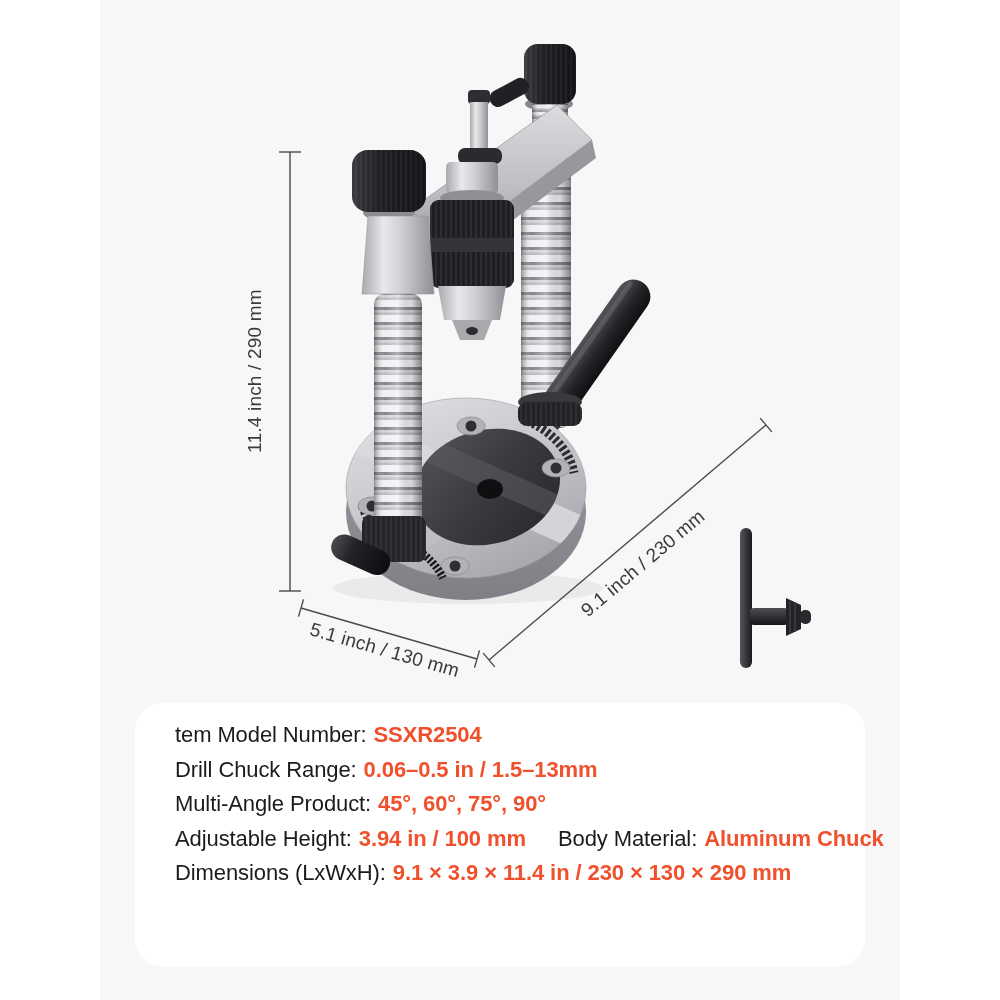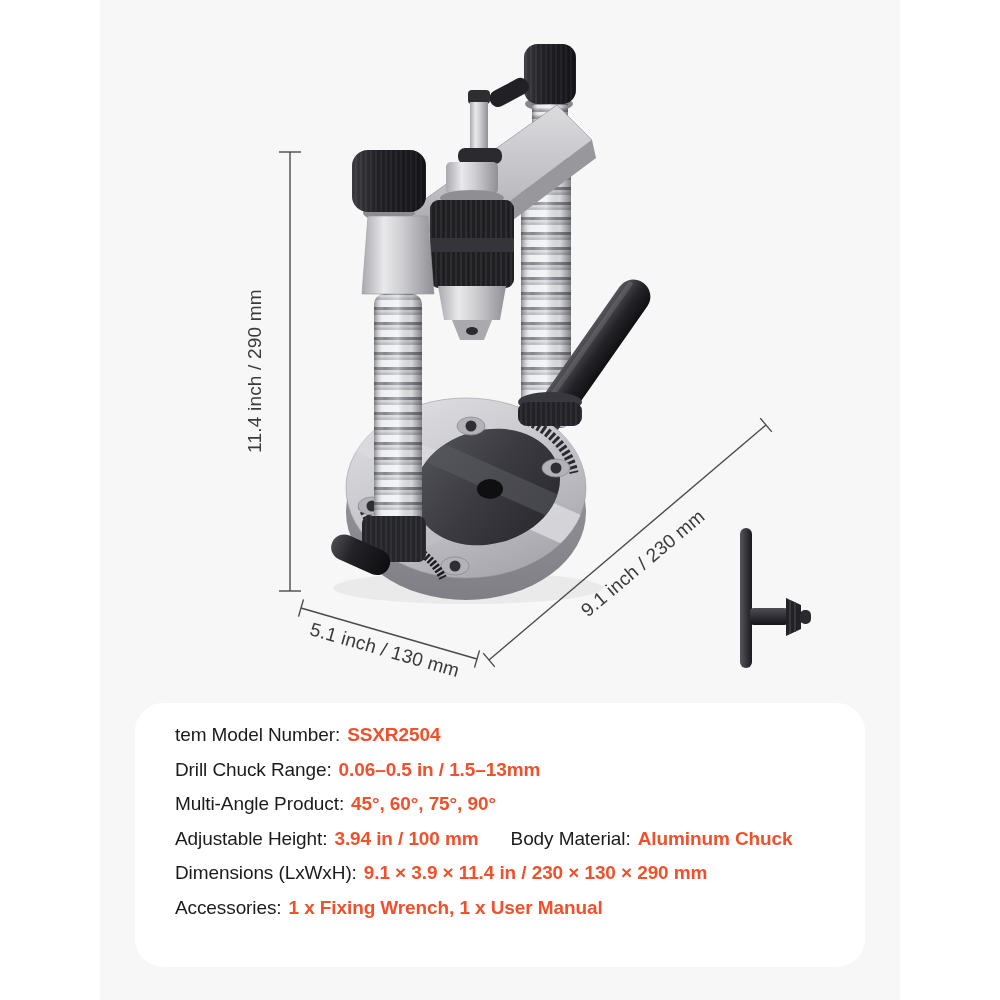--- a/index.html
+++ b/index.html
@@ -15,21 +15,21 @@
   .scene{
     position:absolute;left:0;top:0;width:1000px;height:1000px;
   }
   .spec-panel{
     position:absolute;left:135px;top:703px;width:730px;height:264px;
     background:#ffffff;border-radius:28px;
     padding:15px 0 0 40px;box-sizing:border-box;
     z-index:3;
   }
   .spec-row{
-    line-height:34.5px;font-size:19px;letter-spacing:-0.1px;
+    line-height:34.5px;font-size:22px;letter-spacing:-0.1px;
     white-space:nowrap;
   }
   .spec-label{color:#1b1b1b;font-weight:400;margin-right:7px;}
   .spec-value{color:#f0502c;font-weight:700;}
   .spec-pair2{margin-left:32px;}
   .dim-text{
     font-family:"Liberation Sans", sans-serif;
     font-size:19px;fill:#3b3b3b;letter-spacing:0.2px;
   }
 </style>
@@ -229,16 +229,13 @@
   </div>
   <div class="spec-row">
     <span class="spec-label">Multi-Angle Product:</span><span class="spec-value">45°, 60°, 75°, 90°</span>
   </div>
   <div class="spec-row">
     <span class="spec-label">Adjustable Height:</span><span class="spec-value">3.94 in / 100 mm</span><span class="spec-label spec-pair2">Body Material:</span><span class="spec-value">Aluminum Chuck</span>
   </div>
   <div class="spec-row">
     <span class="spec-label">Dimensions (LxWxH):</span><span class="spec-value">9.1 × 3.9 × 11.4 in / 230 × 130 × 290 mm</span>
   </div>
-  <div class="spec-row">
-    <span class="spec-label">Accessories:</span><span class="spec-value">1 x Fixing Wrench, 1 x User Manual</span>
-  </div>
 </div>
 
 </body></html>

